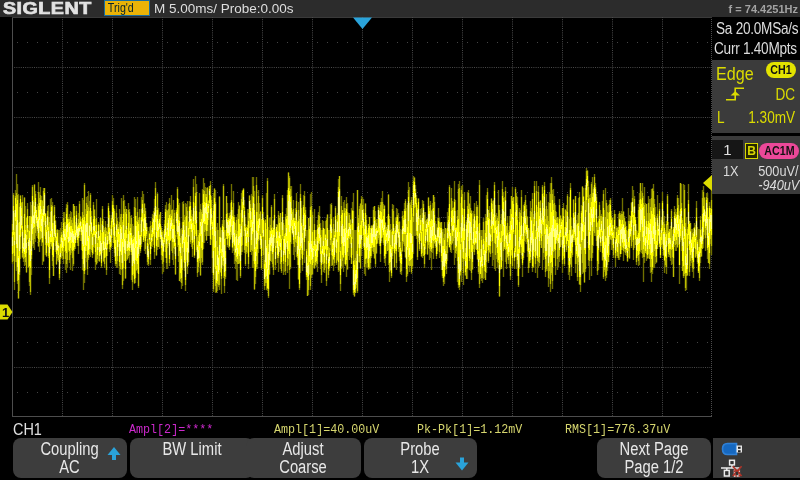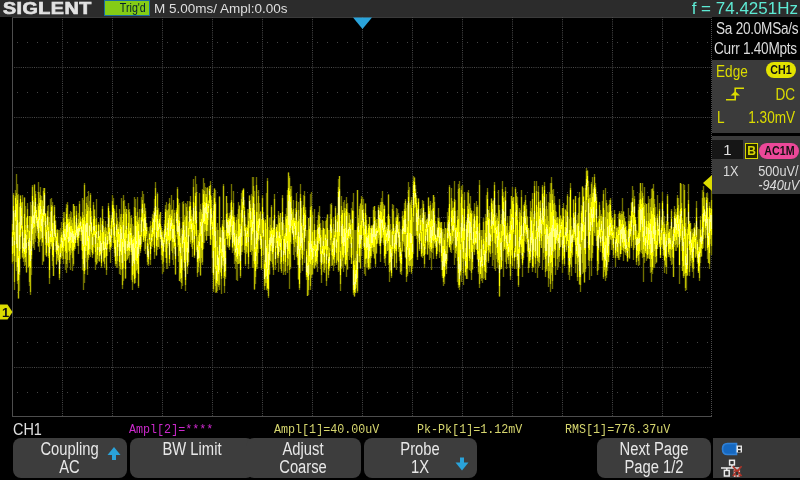--- a/index.html
+++ b/index.html
@@ -5,33 +5,33 @@
   html,body{margin:0;padding:0;background:#000;}
   body{width:800px;height:480px;position:relative;overflow:hidden;
        font-family:"Liberation Sans",sans-serif;}
   .a{position:absolute;}
   .sx{display:inline-block;transform:scaleX(0.85);transform-origin:0 50%;white-space:pre;}
   .sxr{display:inline-block;transform:scaleX(0.85);transform-origin:100% 50%;white-space:pre;}
   .sxc{display:inline-block;transform:scaleX(0.82);transform-origin:50% 50%;white-space:pre;}
   
   #topbar{left:0;top:0;width:800px;height:17px;background:#2c2c2c;}
   #logo{left:3px;top:0px;color:#e2e2e2;font-weight:bold;font-size:17px;letter-spacing:0.5px;line-height:17px;}
-  #trig{left:104px;top:0px;width:44px;height:14px;background:#84cc16;border:1px solid #1a6d9e;
-        color:#04222f;font-size:13px;text-align:right;line-height:14px;}
+  #trig{left:104px;top:0px;width:44px;height:14px;background:#eab308;border:1px solid #1a6d9e;
+        color:#04222f;font-size:13px;text-align:left;line-height:14px;}
   #mdel{left:154px;top:0px;color:#dedede;font-size:13.5px;line-height:17px;}
-  #freq{right:2px;top:0px;color:#5eead4;font-size:17px;line-height:18px;}
+  #freq{right:2px;top:0px;color:#a3a3a3;font-size:11px;line-height:18px;font-weight:bold;}
   
   .wht{color:#dcdcdc;}
   .yel{color:#dcdc00;}
   #sa  {left:716px;top:20px;font-size:16px;letter-spacing:-0.3px;}
   #curr{left:714px;top:40px;font-size:16px;letter-spacing:-0.3px;}
   .panel{left:712px;width:88px;background:#3b3b3b;}
   #p1{top:60px;height:73px;}
   #p2{top:136px;height:58px;}
-  #edge{left:4px;top:3px;font-size:16px;}
+  #edge{left:4px;top:3px;font-size:19px;}
   #ch1b{right:4px;top:2px;width:30px;height:16px;background:#e3e300;border-radius:8px;
         color:#111;font-weight:bold;font-size:13px;text-align:center;line-height:16px;}
   #dc{right:5px;top:26px;font-size:16px;text-align:center;}
   #trgl{left:5px;top:49px;font-size:16px;}
   #trgv{right:5px;top:49px;font-size:16px;}
   #onebox{left:0px;top:4px;width:31px;height:19px;background:#161616;color:#e0e0e0;
           font-size:15px;text-align:center;line-height:19px;}
   #bbox{left:33px;top:7px;width:11px;height:14px;border:1px solid #d8d800;color:#d8d800;
         font-weight:bold;font-size:12px;text-align:center;line-height:14px;background:#262600;}
   #ac1m{left:47px;top:7px;width:40px;height:16px;background:#ec4899;border-radius:8px;
@@ -56,21 +56,21 @@
   #b3{left:246px;width:115px;}
   #b4{left:364px;width:113px;}
   #b6{left:597px;width:114px;}
   #bicons{left:713px;top:438px;width:87px;height:40px;background:#383838;}
 </style>
 </head>
 <body>
 <div class="a" id="topbar"></div>
 <div class="a" id="logo"><span class="sx" style="transform:scaleX(1.16) scaleY(0.94);letter-spacing:0.4px;-webkit-text-stroke:0.7px #e2e2e2;">SIGLENT</span></div>
 <div class="a" id="trig"><span class="sxc">Trig'd</span></div>
-<div class="a" id="mdel"><span class="sx" style="transform:scaleX(1)">M 5.00ms/ Ampl:0.00s</span></div>
+<div class="a" id="mdel"><span class="sx" style="transform:scaleX(1)">M 5.00ms/ Probe:0.00s</span></div>
 <div class="a" id="freq"><span class="sxr" style="transform:scaleX(1)">f = 74.4251Hz</span></div>
 
 <svg class="a" style="left:0;top:0" width="800" height="480" viewBox="0 0 800 480">
   <defs>
       <filter id="wblur" x="-5%" y="-5%" width="110%" height="110%">
         <feGaussianBlur stdDeviation="0.35"></feGaussianBlur>
       </filter>
     </defs>
 
   <g stroke="#4d4d4d" stroke-width="1">

